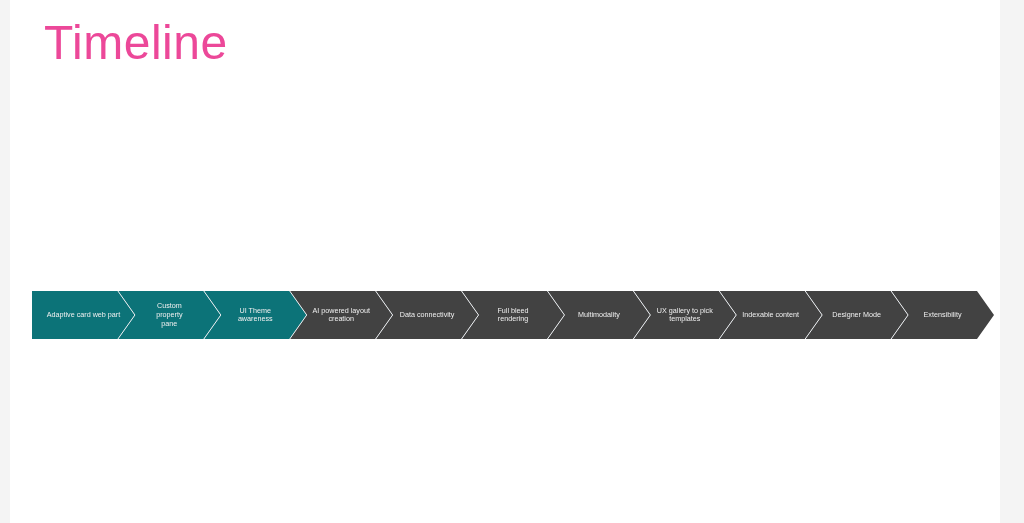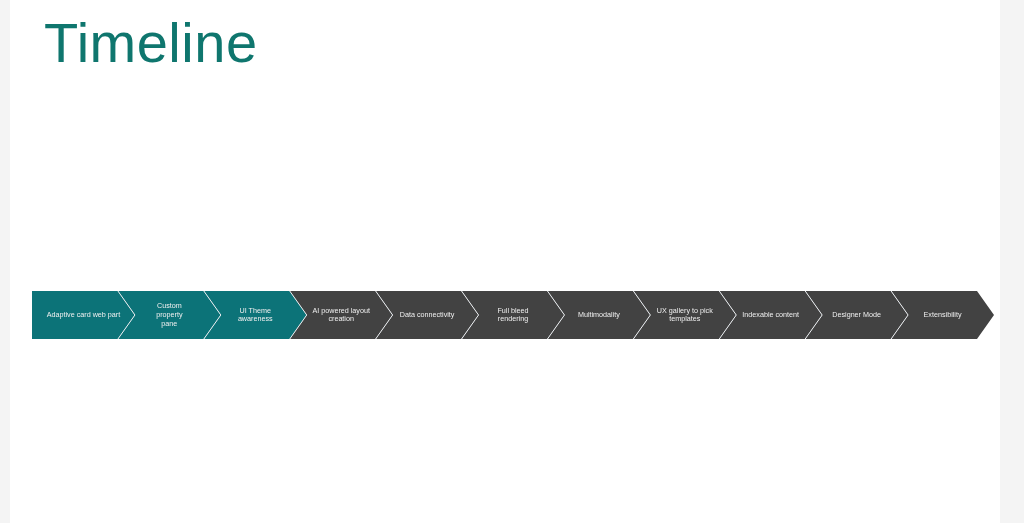--- a/index.html
+++ b/index.html
@@ -31,23 +31,23 @@
     top: 0;
     width: 990px;
     height: 523px;
     background: #ffffff;
   }
 
   .page-title {
     position: absolute;
     left: 34px;
     top: 12px;
-    font-size: 56px;
+    font-size: 48px;
     font-weight: 300;
-    color: #0f766e;
+    color: #ec4899;
     letter-spacing: 0.5px;
     line-height: 62px;
     white-space: nowrap;
   }
 
   
   .timeline {
     position: absolute;
     left: 22px;
     top: 291px;

